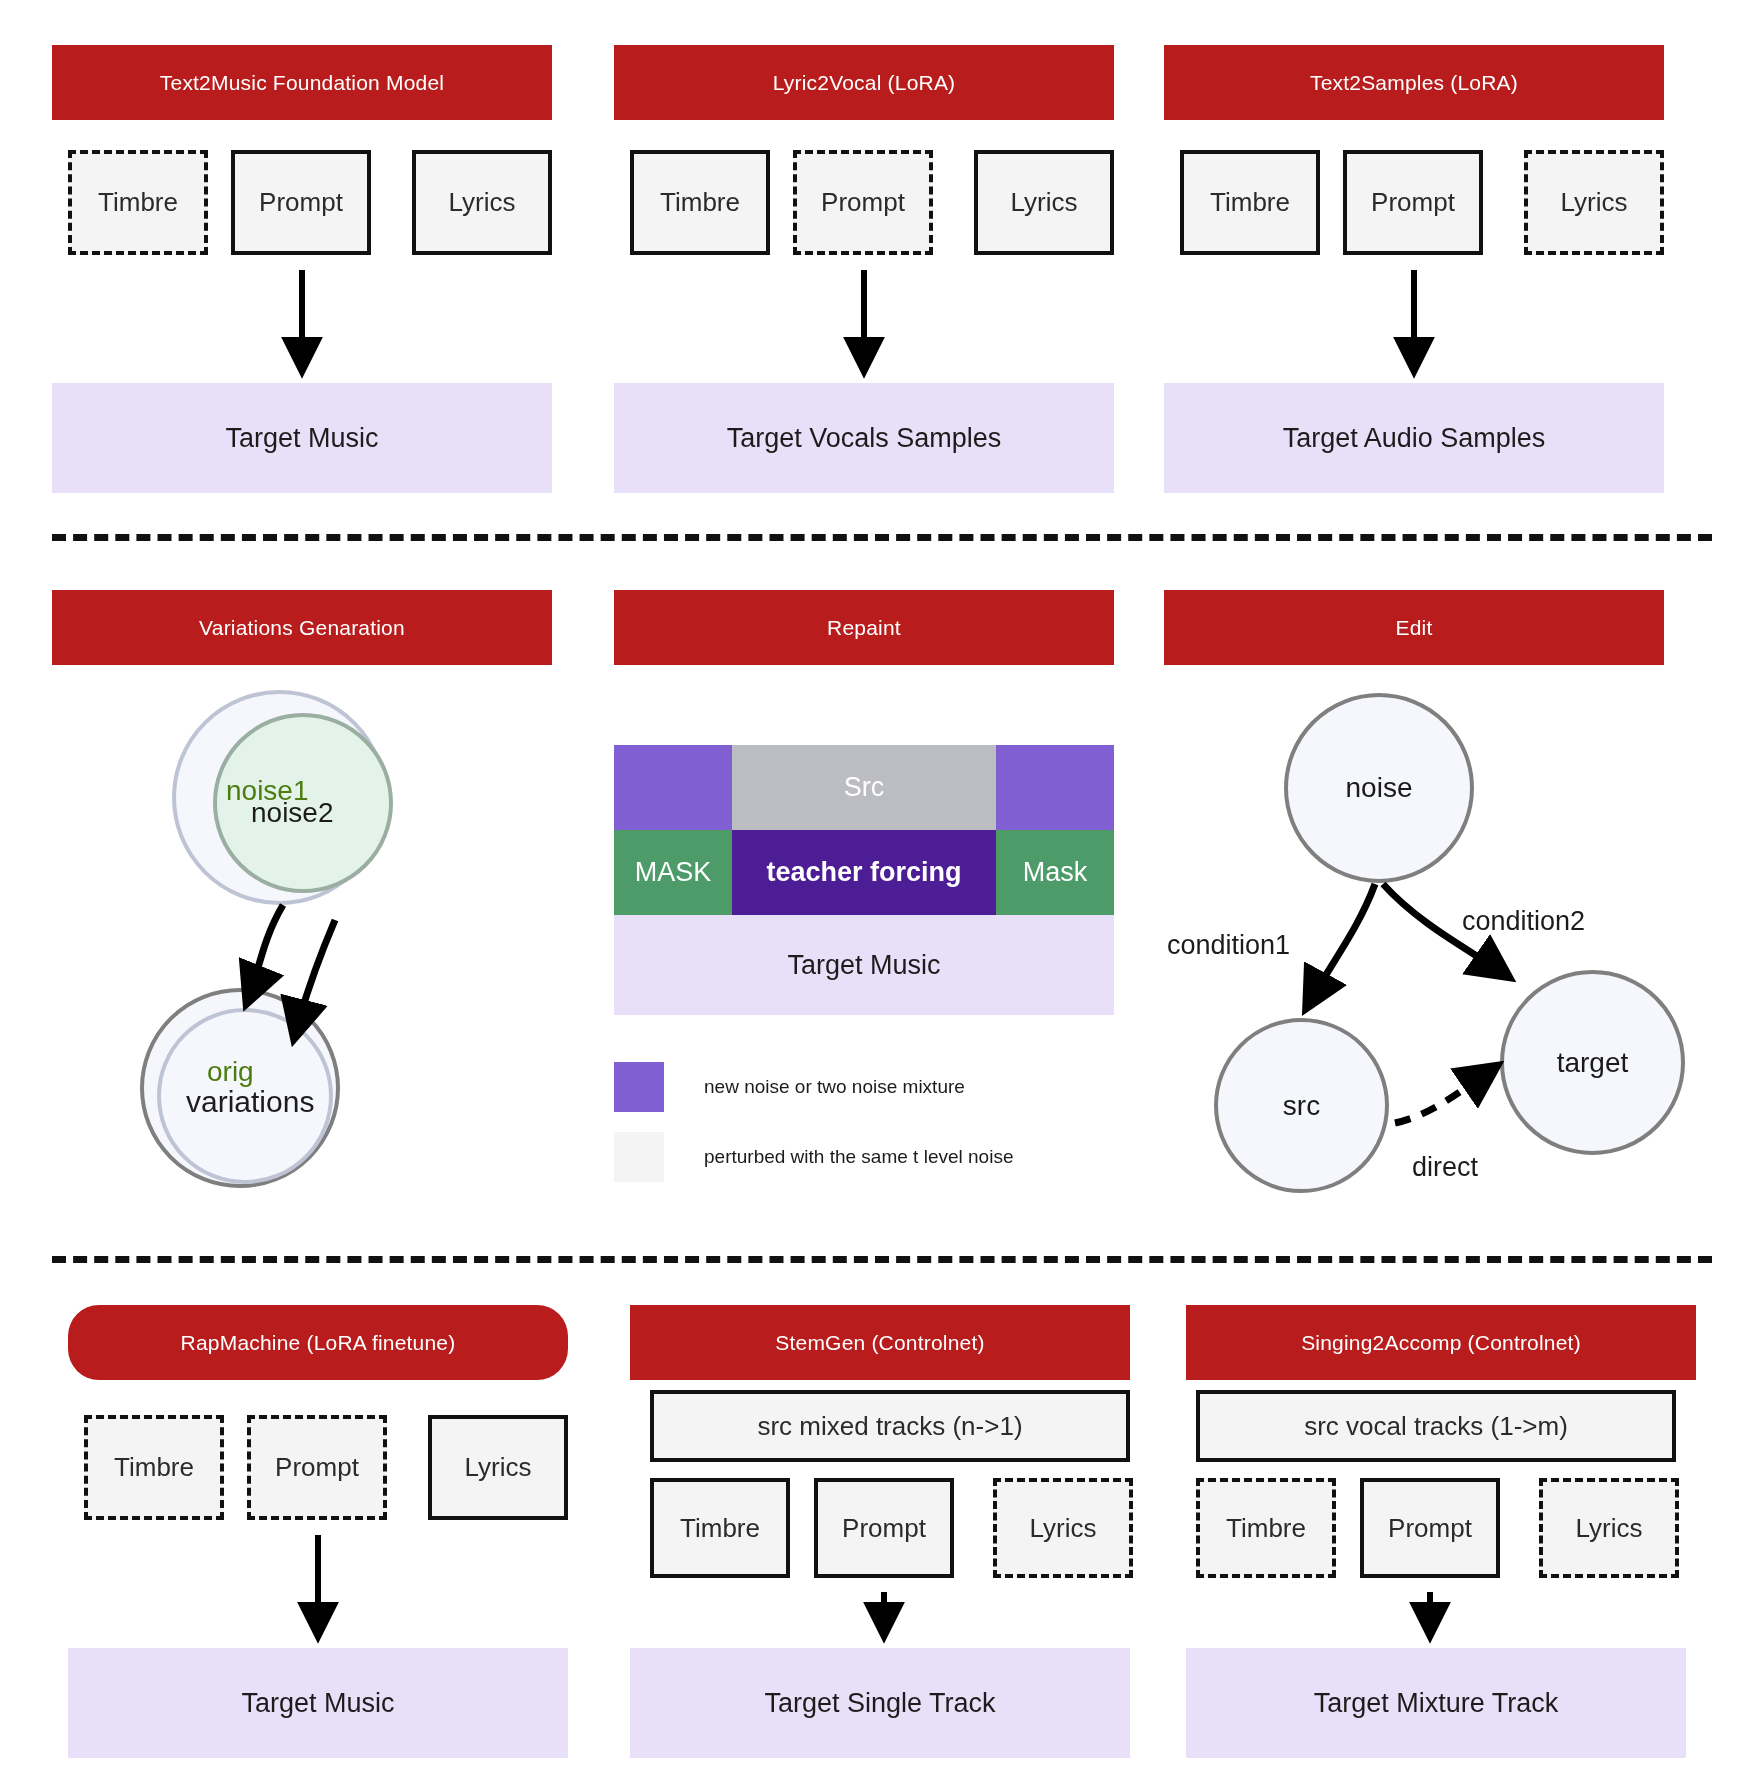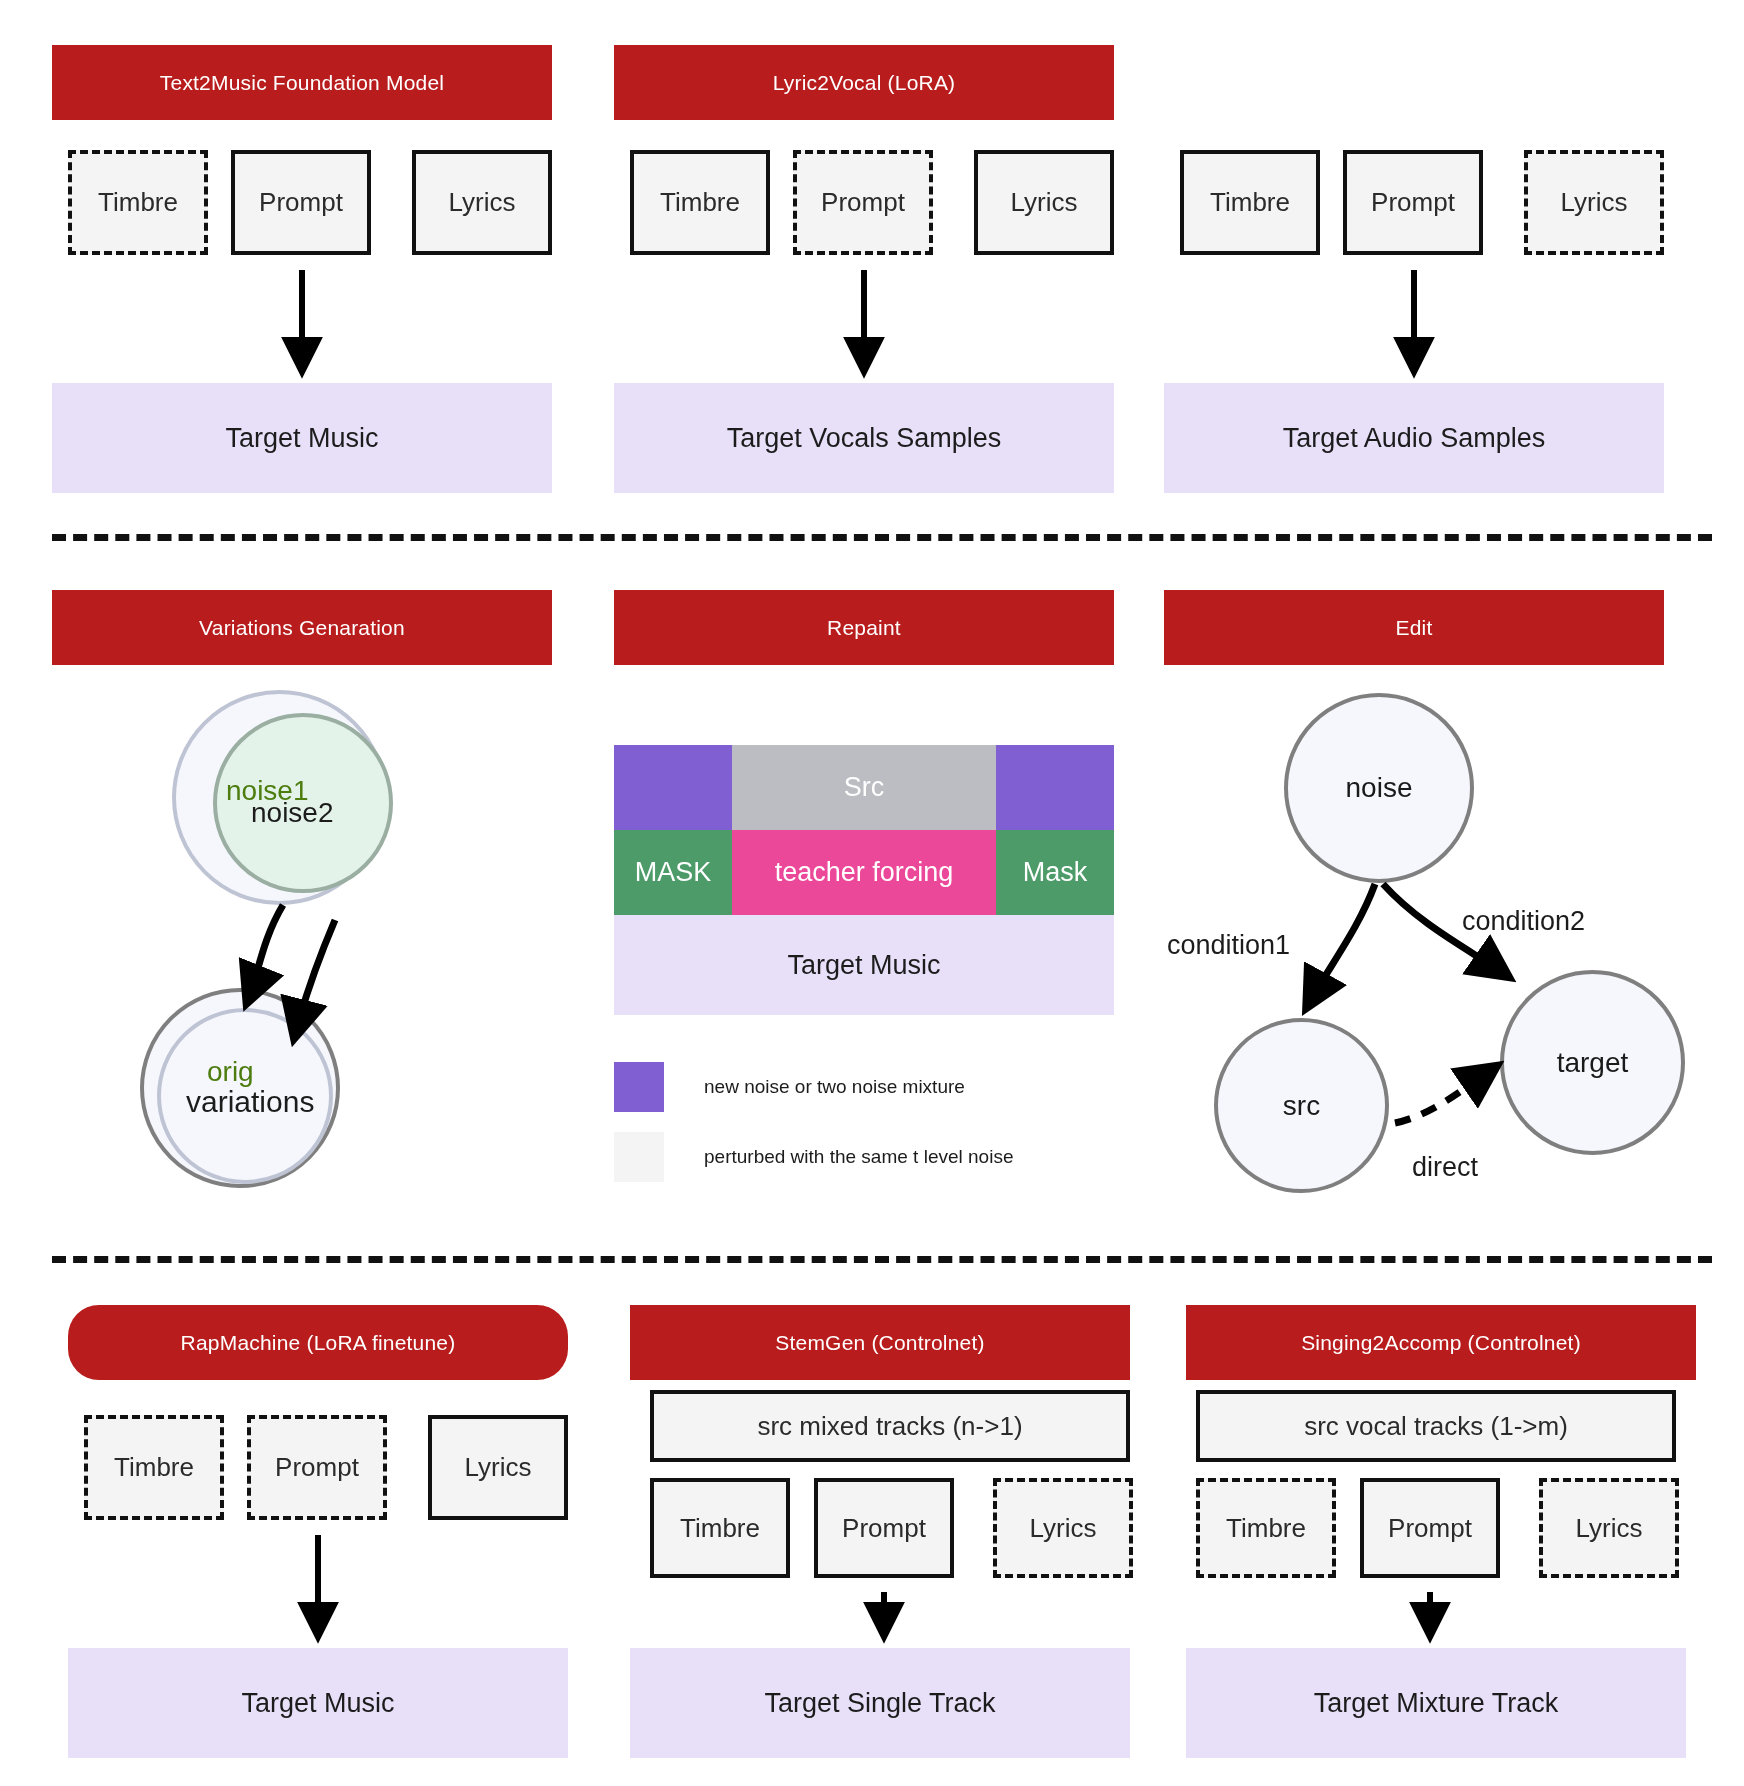--- a/index.html
+++ b/index.html
@@ -95,21 +95,21 @@
     display: flex;
     align-items: center;
     justify-content: center;
     color: #ffffff;
     font-size: 27px;
     box-sizing: border-box;
   }
   .cell.purple { background: #7f5fd1; }
   .cell.grey   { background: #bcbdc2; }
   .cell.green  { background: #4d9b69; }
-  .cell.red    { background: #ec4899; }
+  .cell.red    { background: #4c1d95; font-weight: bold; }
 
   
   .legend-row {
     position: absolute;
     display: flex;
     align-items: center;
     font-size: 19px;
     color: #1c1c1c;
   }
   .swatch {
@@ -164,20 +164,21 @@
   <div class="target-box" style="left:52px; top:383px; width:500px; height:110px;">Target Music</div>
 
   <div class="header-bar" style="left:614px; top:45px; width:500px; height:75px;">Lyric2Vocal (LoRA)</div>
 
   <div class="io-box" style="left:630px; top:150px; width:140px; height:105px;">Timbre</div>
   <div class="io-box dashed" style="left:793px; top:150px; width:140px; height:105px;">Prompt</div>
   <div class="io-box" style="left:974px; top:150px; width:140px; height:105px;">Lyrics</div>
 
   <div class="target-box" style="left:614px; top:383px; width:500px; height:110px;">Target Vocals Samples</div>
 
+  <div class="header-bar" style="left:1164px; top:45px; width:500px; height:75px;">Text2Samples (LoRA)</div>
 
   <div class="io-box" style="left:1180px; top:150px; width:140px; height:105px;">Timbre</div>
   <div class="io-box" style="left:1343px; top:150px; width:140px; height:105px;">Prompt</div>
   <div class="io-box dashed" style="left:1524px; top:150px; width:140px; height:105px;">Lyrics</div>
 
   <div class="target-box" style="left:1164px; top:383px; width:500px; height:110px;">Target Audio Samples</div>
 
   <div class="separator" style="left:52px; top:534px; width:1660px;"></div>
 
   <div class="header-bar" style="left:52px; top:590px; width:500px; height:75px;">Variations Genaration</div>

